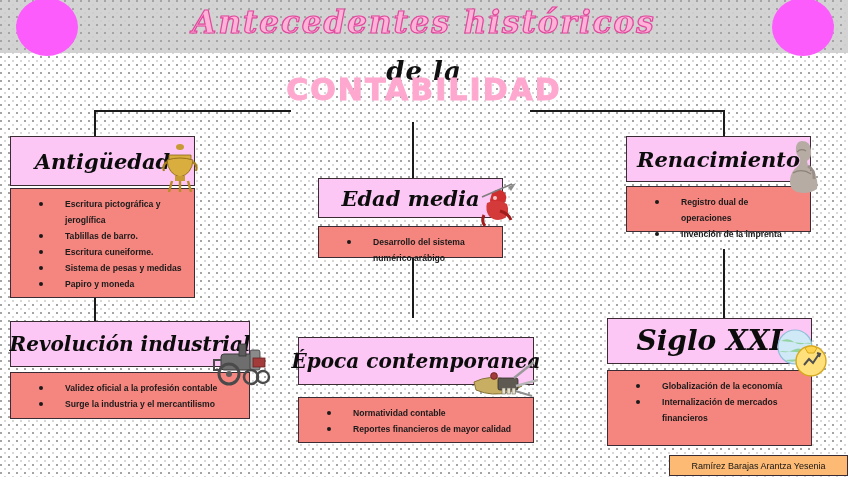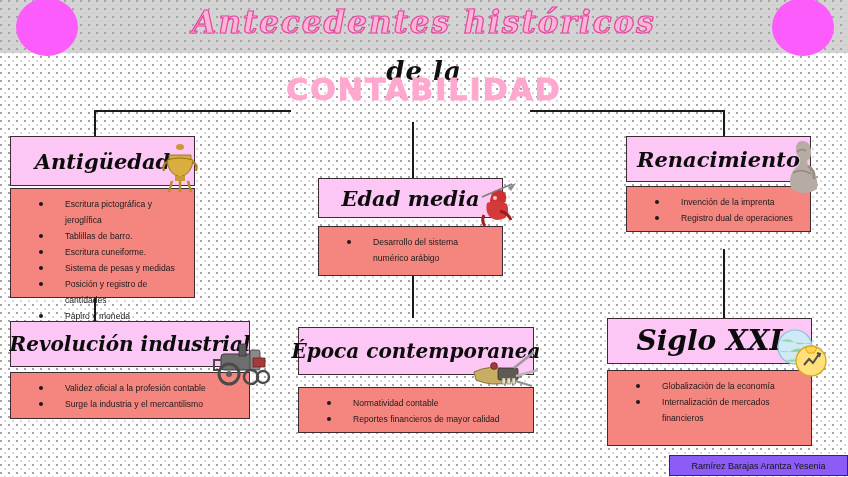--- a/index.html
+++ b/index.html
@@ -79,20 +79,21 @@
     font-style:italic;font-weight:700;
     color:#0c0c0c;
     white-space:nowrap;
     line-height:1;
   }
   .node-body{
     background:#f5867f;
     border:1.4px solid #3b2b33;
     box-sizing:border-box;
     padding:7px 12px 7px 10px;
+    font-weight:bold;
   }
   .node-body ul{margin:0;padding:0 0 0 18px;list-style:none;}
   .node-body li{
     position:relative;
     color:#1a1a1a;
     font-family:"Liberation Sans", sans-serif;
     font-size:8.6px;
     line-height:16px;
     padding-left:26px;
     white-space:normal;
@@ -103,21 +104,21 @@
     width:4.2px;height:4.2px;border-radius:50%;
     background:#1a1a1a;
   }
 
   
   .deco-art{position:absolute;pointer-events:none;}
 
   
   #footer-name{
     position:absolute;left:669px;top:455px;width:179px;height:21px;
-    background:#8b5cf6;border:1.4px solid #3b2b33;box-sizing:border-box;
+    background:#fdba74;border:1.4px solid #3b2b33;box-sizing:border-box;
     display:flex;align-items:center;justify-content:center;
     font-size:9px;color:#151515;font-family:"Liberation Sans", sans-serif;
   }
 </style>
 </head>
 <body>
 
 <div id="canvas"></div>
 <div id="header-band"></div>
 <div class="deco-circle" id="deco-left"></div>
@@ -155,64 +156,63 @@
         <path d="M11 40 l-3 11 M19 40 l0 11 M27 40 l3 11" stroke="#b98c26" stroke-width="2.4" fill="none"></path>
       </svg>
     </span>
   </div>
   <div class="node-body" style="height:110px;margin-top:2px;">
     <ul>
       <li>Escritura pictográfica y jeroglífica</li>
       <li>Tablillas de barro.</li>
       <li> Escritura cuneiforme.</li>
       <li>Sistema de pesas y medidas</li>
-      <li>Posición y registro de cantidades</li>
       <li>Papiro y moneda</li>
     </ul>
   </div>
 </div>
 
 <div class="node" style="left:318px;top:178px;width:185px;">
   <div class="node-head" style="height:40px;">
     <span class="node-head-text" style="font-size:21px;">Edad media</span>
     <span class="deco-art" style="right:-16px;top:2px;">
       <svg width="40" height="46" viewBox="0 0 40 46">
         <path d="M14 12 q6 -6 12 -1 q4 4 1 10 q-3 6 -9 5 q-6 -1 -6 -7 z" fill="#cf2f2f"></path>
         <path d="M9 22 q10 -5 20 1 q3 8 -2 14 q-9 5 -16 -2 q-4 -6 -2 -13 z" fill="#d53a3a"></path>
         <path d="M22 30 q8 2 11 9" stroke="#a11c1c" stroke-width="3" fill="none"></path>
         <path d="M6 34 q-3 6 1 11" stroke="#a11c1c" stroke-width="3" fill="none"></path>
         <path d="M30 6 l8 -4 l-5 8 z" fill="#8d8d8d"></path>
         <path d="M4 16 L34 3" stroke="#7d7d7d" stroke-width="1.6"></path>
         <circle cx="17" cy="17" r="2" fill="#f3c6c6"></circle>
       </svg>
     </span>
   </div>
-  <div class="node-body" style="height:50px;margin-top:8px;">
+  <div class="node-body" style="height:32px;margin-top:8px;">
     <ul>
       <li style="max-width:145px;">Desarrollo del sistema numérico arábigo</li>
     </ul>
   </div>
 </div>
 
 <div class="node" style="left:626px;top:136px;width:185px;">
   <div class="node-head" style="height:46px;">
     <span class="node-head-text" style="font-size:21px;">Renacimiento</span>
     <span class="deco-art" style="right:-10px;top:0px;">
       <svg width="36" height="58" viewBox="0 0 36 58">
         <path d="M18 4 q8 0 9 9 q1 8 -4 11 q1 8 6 12 q6 6 4 16 q-9 6 -20 3 q-8 -3 -7 -12 q1 -9 7 -13 q4 -3 3 -9 q-5 -4 -4 -11 q1 -6 6 -6 z" fill="#b6aca4"></path>
         <path d="M13 15 q4 -4 9 -1" stroke="#8d8279" stroke-width="1.2" fill="none"></path>
         <path d="M9 36 q9 -5 18 1" stroke="#8d8279" stroke-width="1.2" fill="none"></path>
         <path d="M24 29 q7 4 6 13" stroke="#9a9089" stroke-width="3" fill="none"></path>
       </svg>
     </span>
   </div>
   <div class="node-body" style="height:46px;margin-top:4px;">
     <ul>
+      <li>Registro dual de operaciones</li>
       <li>Invención de la imprenta</li>
-      <li>Registro dual de operaciones</li>
     </ul>
   </div>
 </div>
 
 <div class="node" style="left:10px;top:321px;width:240px;">
   <div class="node-head" style="height:46px;">
     <span class="node-head-text" style="font-size:20px;">Revolución industrial</span>
     <span class="deco-art" style="right:-22px;top:14px;">
       <svg width="62" height="52" viewBox="0 0 62 52">
         <rect x="12" y="18" width="34" height="16" rx="3" fill="#6e6e6e" stroke="#3a3a3a" stroke-width="1"></rect>
@@ -228,21 +228,21 @@
     </span>
   </div>
   <div class="node-body" style="height:47px;margin-top:5px;">
     <ul>
       <li>Validez oficial a la profesión contable</li>
       <li>Surge la industria y el mercantilismo</li>
     </ul>
   </div>
 </div>
 
-<div class="node" style="left:298px;top:327px;width:236px;">
+<div class="node" style="left:298px;top:337px;width:236px;">
   <div class="node-head" style="height:48px;">
     <span class="node-head-text" style="font-size:20px;">Época contemporanea</span>
     <span class="deco-art" style="right:-5px;top:18px;">
       <svg width="70" height="48" viewBox="0 0 70 48">
         <path d="M6 26 q16 -8 34 -2 l14 6 l-12 6 q-18 5 -34 -2 z" fill="#c8ae62" stroke="#7d6a2c" stroke-width="0.9"></path>
         <rect x="30" y="22" width="20" height="12" rx="2" fill="#5e5a52" stroke="#332f28" stroke-width="0.8"></rect>
         <circle cx="26" cy="20" r="3.4" fill="#a23b3b" stroke="#6a2020" stroke-width="0.8"></circle>
         <path d="M46 22 L66 6" stroke="#9a9a9a" stroke-width="2.4"></path>
         <path d="M48 30 L70 24" stroke="#b5b5b5" stroke-width="2.4"></path>
         <path d="M44 34 L64 40" stroke="#8f8f8f" stroke-width="2"></path>

